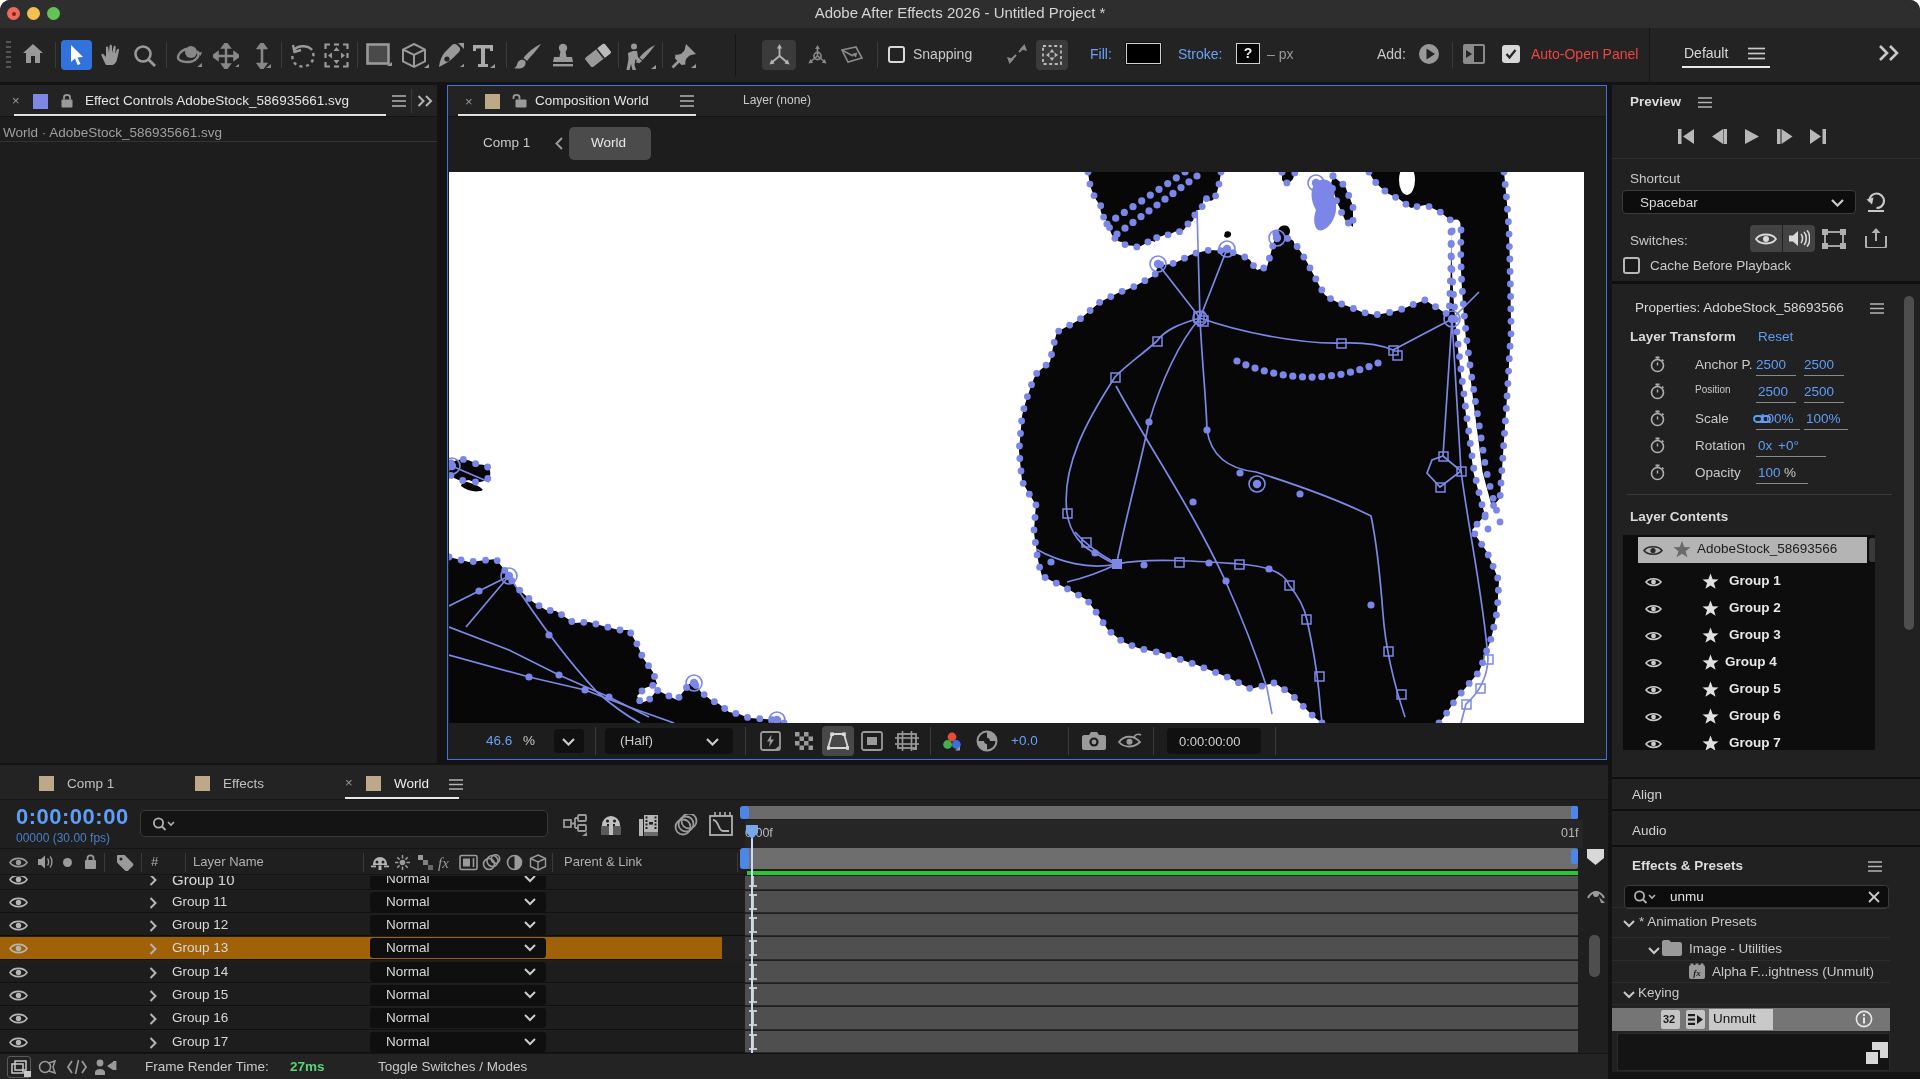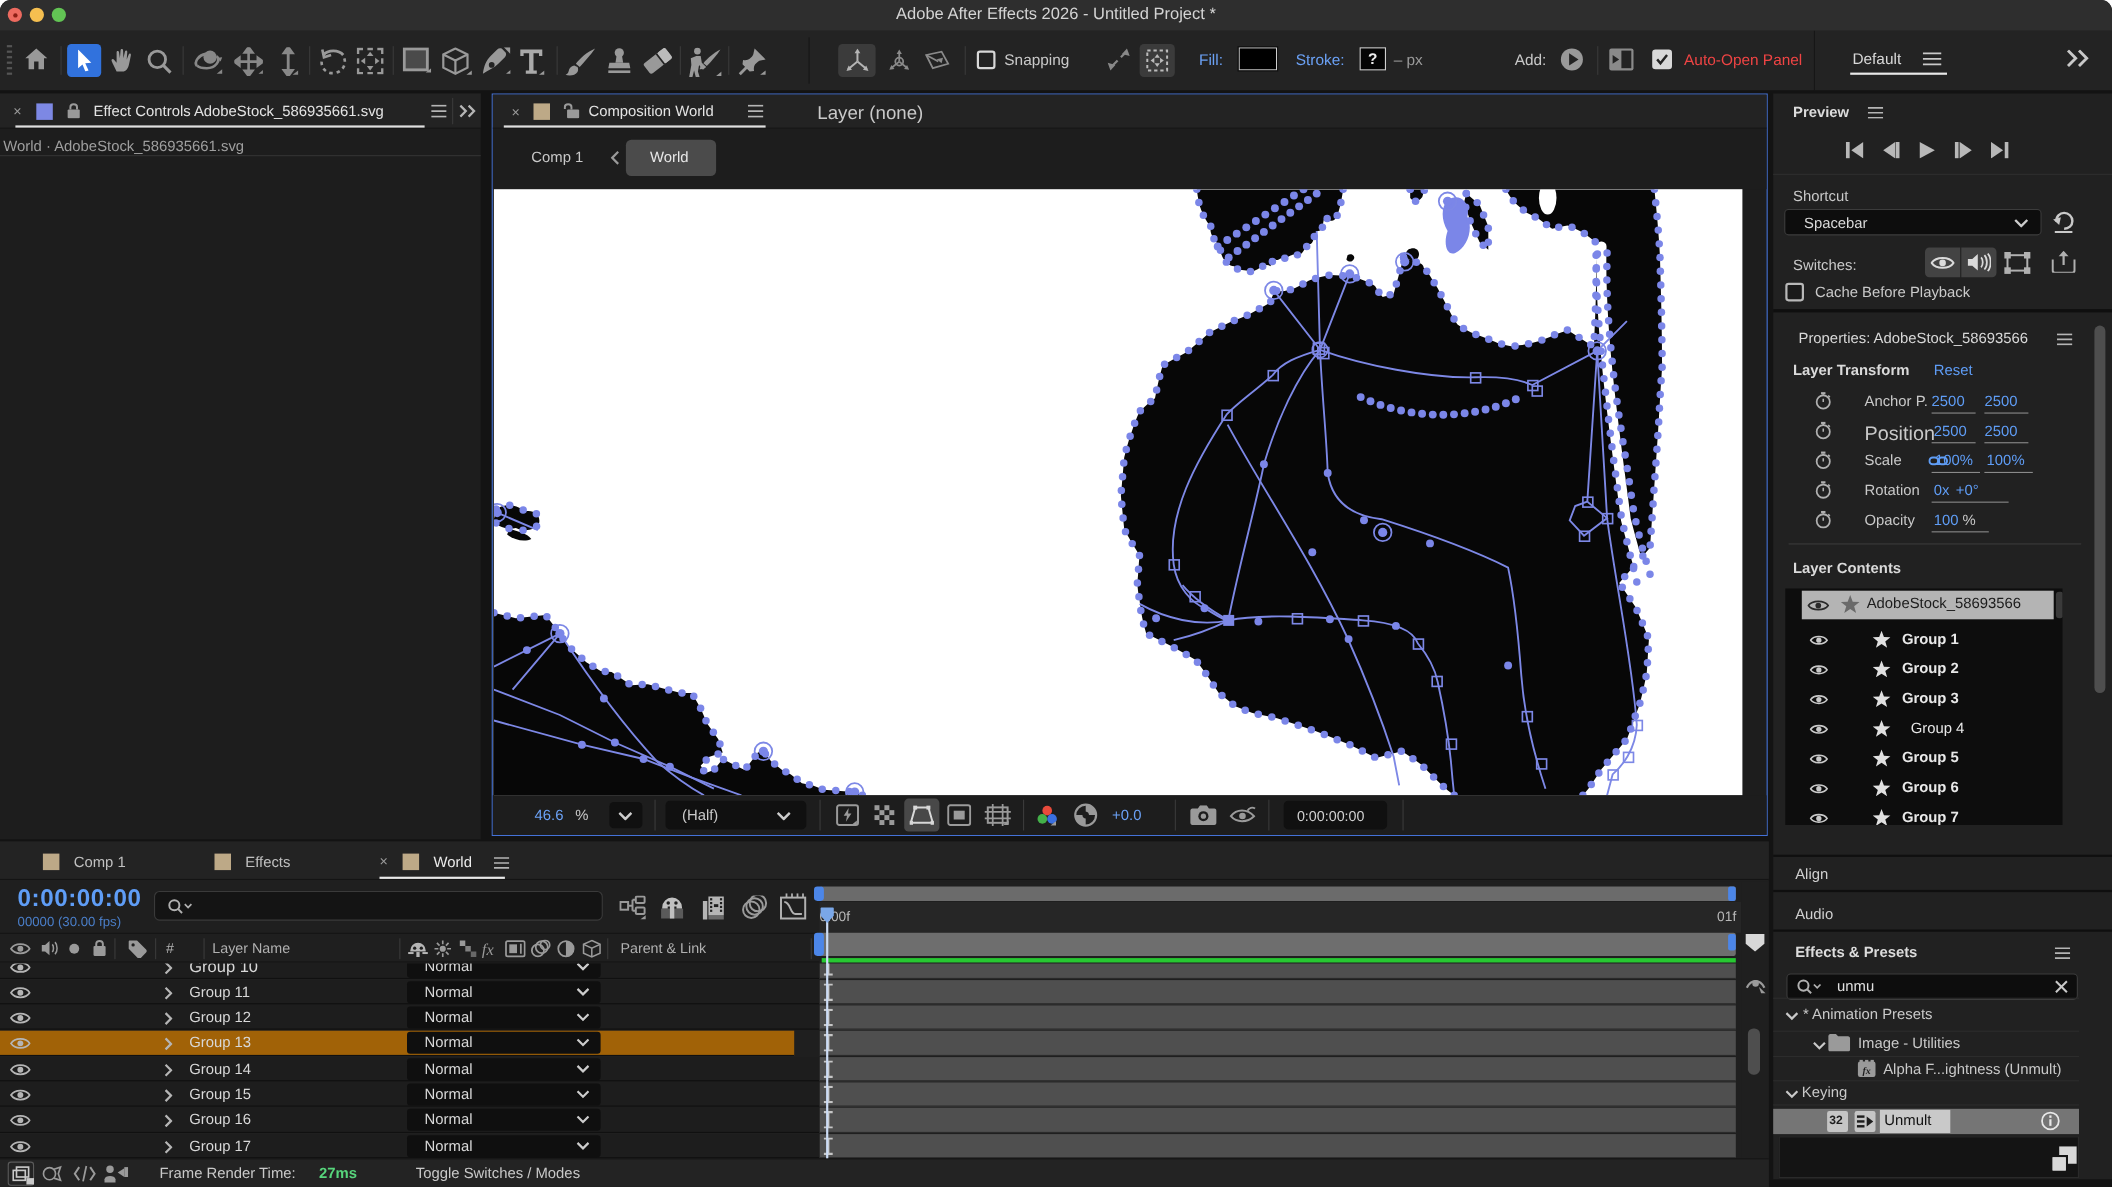--- a/index.html
+++ b/index.html
@@ -317,21 +317,21 @@
           <path d="M1.5 6 L1.5 4.2 C1.5 1 7.5 1 7.5 4.2 L7.5 6.5" stroke="#9a9a9a" stroke-width="1.8" fill="none"></path>
         </svg>
       <span class="abs" style="left:87px;top:7px;color:#e4e4e4;font-size:13.5px">Composition World</span>
       <svg class="abs" style="left:232px;top:9px" width="14" height="12" viewBox="0 0 14 12">
           <g stroke="#b5b5b5" stroke-width="1.5">
             <line x1="0" y1="1" x2="14" y2="1"></line>
             <line x1="0" y1="6" x2="14" y2="6"></line>
             <line x1="0" y1="11" x2="14" y2="11"></line>
           </g>
         </svg>
-      <span class="abs" style="left:295px;top:7px;color:#c9c9c9;font-size:17px">Layer (none)</span>
+      <span class="abs" style="left:295px;top:7px;color:#c9c9c9;font-size:12px">Layer (none)</span>
       <div class="abs" style="left:10px;top:28px;width:238px;height:2px;background:#e0e0e0"></div>
     </div>
     <div class="abs" style="left:0;top:31px;width:1158px;height:55px;background:#1d1d1d">
       <span class="abs" style="left:35px;top:18px;color:#c9c9c9;font-size:13.5px">Comp 1</span>
       <svg class="abs" style="left:107px;top:20px" width="8" height="13" viewBox="0 0 8 13">
           <path d="M7 1 L1.5 6.5 L7 12" stroke="#9a9a9a" stroke-width="2" fill="none"></path>
         </svg>
       <div class="abs" style="left:121px;top:10px;width:82px;height:33px;background:#4b4b4b;border-radius:5px"></div>
       <span class="abs" style="left:143px;top:18px;color:#e8e8e8;font-size:13.5px">World</span>
     </div>
@@ -966,21 +966,21 @@
       <div class="abs" style="left:144px;top:290px;width:40px;height:1px;background:#8a8a8a"></div>
       <span class="abs" style="left:192px;top:272px;color:#5f9df6;font-size:13.5px">2500</span>
       <div class="abs" style="left:192px;top:290px;width:40px;height:1px;background:#8a8a8a"></div>
       <svg class="abs sw" style="left:38px;top:298px" width="15" height="17" viewBox="0 0 15 17">
           <circle cx="7.5" cy="9.5" r="6" fill="none" stroke="#b0b0b0" stroke-width="1.6"></circle>
           <rect x="5.5" y="0.5" width="4" height="2" fill="#b0b0b0"></rect>
           <line x1="7.5" y1="2.5" x2="7.5" y2="4" stroke="#b0b0b0" stroke-width="1.6"></line>
           <line x1="12" y1="3.5" x2="13.5" y2="5" stroke="#b0b0b0" stroke-width="1.4"></line>
           <line x1="7.5" y1="9.5" x2="7.5" y2="6.5" stroke="#b0b0b0" stroke-width="1.4"></line>
         </svg>
-      <span class="abs" style="left:83px;top:299px;color:#c9c9c9;font-size:18px">Position</span>
+      <span class="abs" style="left:83px;top:299px;color:#c9c9c9;font-size:10px">Position</span>
       <span class="abs" style="left:146px;top:299px;color:#5f9df6;font-size:13.5px">2500</span>
       <div class="abs" style="left:144px;top:317px;width:40px;height:1px;background:#8a8a8a"></div>
       <span class="abs" style="left:192px;top:299px;color:#5f9df6;font-size:13.5px">2500</span>
       <div class="abs" style="left:192px;top:317px;width:40px;height:1px;background:#8a8a8a"></div>
       <svg class="abs sw" style="left:38px;top:325px" width="15" height="17" viewBox="0 0 15 17">
           <circle cx="7.5" cy="9.5" r="6" fill="none" stroke="#b0b0b0" stroke-width="1.6"></circle>
           <rect x="5.5" y="0.5" width="4" height="2" fill="#b0b0b0"></rect>
           <line x1="7.5" y1="2.5" x2="7.5" y2="4" stroke="#b0b0b0" stroke-width="1.6"></line>
           <line x1="12" y1="3.5" x2="13.5" y2="5" stroke="#b0b0b0" stroke-width="1.4"></line>
           <line x1="7.5" y1="9.5" x2="7.5" y2="6.5" stroke="#b0b0b0" stroke-width="1.4"></line>
@@ -1056,21 +1056,21 @@
           <path d="M9 0 L11.3 6 L17.5 6.3 L12.6 10.2 L14.4 16.2 L9 12.7 L3.6 16.2 L5.4 10.2 L0.5 6.3 L6.7 6 Z" fill="#e0e0e0"></path>
         </svg>
         <span class="abs" style="left:106px;top:92px;color:#e8e8e8;font-size:13.5px;font-weight:bold">Group 3</span>
         <svg class="abs" style="left:22px;top:122px" width="17" height="12" viewBox="0 0 17 12">
           <path d="M1 6 C4 1.5 13 1.5 16 6 C13 10.5 4 10.5 1 6 Z" fill="none" stroke="#c9c9c9" stroke-width="1.5"></path>
           <circle cx="8.5" cy="6" r="2.4" fill="#c9c9c9"></circle>
         </svg>
         <svg class="abs" style="left:79px;top:119px" width="17" height="17" viewBox="0 0 18 17">
           <path d="M9 0 L11.3 6 L17.5 6.3 L12.6 10.2 L14.4 16.2 L9 12.7 L3.6 16.2 L5.4 10.2 L0.5 6.3 L6.7 6 Z" fill="#e0e0e0"></path>
         </svg>
-        <span class="abs" style="left:114px;top:119px;color:#e8e8e8;font-size:13.5px;font-weight:normal">Group 4</span>
+        <span class="abs" style="left:102px;top:119px;color:#e8e8e8;font-size:13.5px;font-weight:bold">Group 4</span>
         <svg class="abs" style="left:22px;top:149px" width="17" height="12" viewBox="0 0 17 12">
           <path d="M1 6 C4 1.5 13 1.5 16 6 C13 10.5 4 10.5 1 6 Z" fill="none" stroke="#c9c9c9" stroke-width="1.5"></path>
           <circle cx="8.5" cy="6" r="2.4" fill="#c9c9c9"></circle>
         </svg>
         <svg class="abs" style="left:79px;top:146px" width="17" height="17" viewBox="0 0 18 17">
           <path d="M9 0 L11.3 6 L17.5 6.3 L12.6 10.2 L14.4 16.2 L9 12.7 L3.6 16.2 L5.4 10.2 L0.5 6.3 L6.7 6 Z" fill="#e0e0e0"></path>
         </svg>
         <span class="abs" style="left:106px;top:146px;color:#e8e8e8;font-size:13.5px;font-weight:bold">Group 5</span>
         <svg class="abs" style="left:22px;top:176px" width="17" height="12" viewBox="0 0 17 12">
           <path d="M1 6 C4 1.5 13 1.5 16 6 C13 10.5 4 10.5 1 6 Z" fill="none" stroke="#c9c9c9" stroke-width="1.5"></path>

